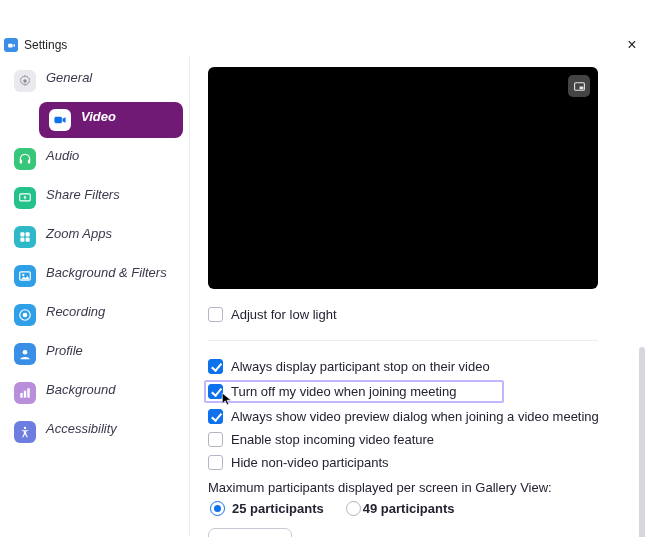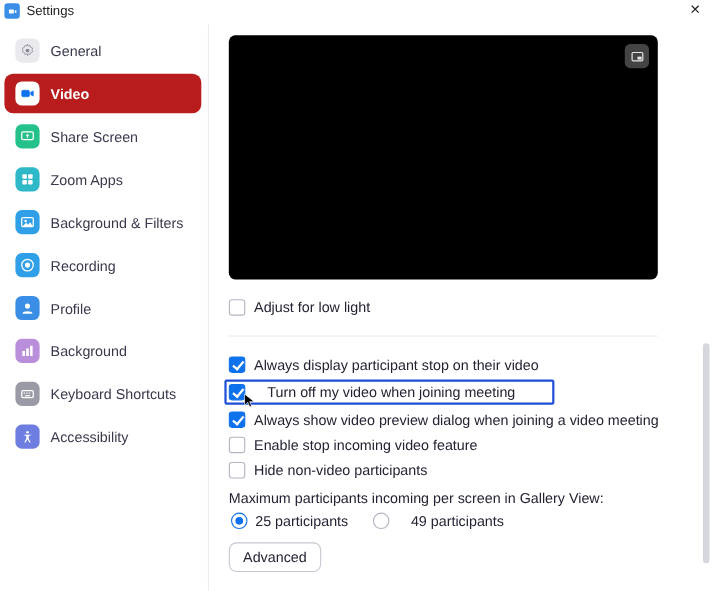--- a/index.html
+++ b/index.html
@@ -11,20 +11,21 @@
     width: 647px;
     height: 537px;
     overflow: hidden;
     position: relative;
   }
   .titlebar {
     display: flex;
     align-items: center;
     padding: 3px 6px 5px 4px;
     height: 22px;
+    margin-top: 35px;
   }
   .titlebar .app-icon {
     width: 14px; height: 14px; background:#3a8ee6; border-radius:3px;
     display:flex; align-items:center; justify-content:center;
     margin-right:6px;
   }
   .titlebar .app-icon svg { width:9px; height:9px; }
   .titlebar .title { font-size:12px; color:#222; }
   .titlebar .close-x {
     margin-left:auto; font-size:16px; line-height:14px; color:#222;
@@ -34,31 +35,32 @@
     display:flex;
     height: calc(537px - 22px);
   }
   .sidebar {
     width: 190px;
     padding: 6px 6px 0 4px;
     border-right: 1px solid #ececec;
   }
   .sidebar-item {
     display:flex;
-    align-items:center;
     gap:10px;
     padding: 7px 10px;
     border-radius: 8px;
     cursor:pointer;
     color:#39394d;
     margin-bottom:3px;
+    font-style:italic;
   }
   .sidebar-item.active {
-    background:#b91c1c;
+    background:#701a75;
     color:#fff;
+    margin-left:35px;
   }
   .sidebar-item.active .side-icon { background:#fff; }
   .sidebar-item.active .side-icon svg path,
   .sidebar-item.active .side-icon svg rect,
   .sidebar-item.active .side-icon svg circle { fill:#0e72ed; stroke:#0e72ed; }
   .side-icon {
     width:22px; height:22px; border-radius:6px;
     display:flex; align-items:center; justify-content:center;
     flex-shrink:0;
   }
@@ -118,39 +120,39 @@
   .radio.checked::after {
     content:""; width:7px; height:7px; border-radius:50%;
     background:#0e72ed;
   }
   .divider {
     border-top:1px solid #ececec;
     margin: 14px 0 14px 0;
     width: 390px;
   }
   .highlight-box {
-    border: 2px solid #1d4ed8;
+    border: 2px solid #c4b5fd;
     border-radius:2px;
     padding: 2px 4px 2px 2px;
     width: 300px;
     margin-left:-4px;
-    display:flex; align-items:center; gap:20px;
+    display:flex; align-items:center; gap:8px;
     position:relative;
   }
   .cursor-arrow {
     position:absolute; left:14px; top:10px;
     width:14px; height:18px; pointer-events:none;
   }
   .gallery-label {
     padding: 6px 0 6px 0;
     font-size:13px;
     display:block;
   }
   .radio-row {
-    display:flex; gap:22px; align-items:center; padding-left:2px;
+    display:flex; gap:22px; align-items:center; padding-left:2px;font-weight:bold;
   }
   .adv-btn {
     margin-top:12px;
     border:1px solid #c8c8d2;
     background:#fff;
     border-radius:7px;
     padding:5px 12px;
     font-size:13px;
     cursor:pointer;
     color:#232333;
@@ -192,27 +194,37 @@
       <div class="sidebar-item active">
         <span class="side-icon" style="background: rgb(255, 255, 255);">
           <svg viewBox="0 0 24 24">
             <rect x="3" y="7" width="12" height="10" rx="2" fill="#fff"></rect>
             <path d="M17 10l4-2v8l-4-2z" fill="#fff"></path>
           </svg>
         </span>
         <span class="side-label">Video</span>
       </div>
       <div class="sidebar-item">
+        <span class="side-icon" style="background: rgb(55, 199, 123);">
+          <svg viewBox="0 0 24 24">
+            <path d="M4 14v-2a8 8 0 0116 0v2" fill="none" stroke="#fff" stroke-width="2"></path>
+            <rect x="3" y="13" width="4" height="7" rx="2" fill="#fff"></rect>
+            <rect x="17" y="13" width="4" height="7" rx="2" fill="#fff"></rect>
+          </svg>
+        </span>
+        <span class="side-label">Audio</span>
+      </div>
+      <div class="sidebar-item">
         <span class="side-icon" style="background: rgb(36, 194, 138);">
           <svg viewBox="0 0 24 24">
             <rect x="3" y="5" width="18" height="12" rx="2" fill="none" stroke="#fff" stroke-width="2"></rect>
             <path d="M12 8l3 3h-2v3h-2v-3H9z" fill="#fff"></path>
           </svg>
         </span>
-        <span class="side-label">Share Screen</span>
+        <span class="side-label">Share Filters</span>
       </div>
       <div class="sidebar-item">
         <span class="side-icon" style="background: rgb(47, 184, 200);">
           <svg viewBox="0 0 24 24">
             <rect x="4" y="4" width="7" height="7" rx="1.5" fill="#fff"></rect>
             <rect x="13" y="4" width="7" height="7" rx="1.5" fill="#fff"></rect>
             <rect x="4" y="13" width="7" height="7" rx="1.5" fill="#fff"></rect>
             <rect x="13" y="13" width="7" height="7" rx="1.5" fill="#fff"></rect>
           </svg>
         </span>
@@ -248,32 +260,20 @@
       </div>
       <div class="sidebar-item">
         <span class="side-icon" style="background: rgb(185, 142, 219);">
           <svg viewBox="0 0 24 24">
             <rect x="4" y="12" width="4" height="8" fill="#fff"></rect>
             <rect x="10" y="8" width="4" height="12" fill="#fff"></rect>
             <rect x="16" y="4" width="4" height="16" fill="#fff"></rect>
           </svg>
         </span>
         <span class="side-label">Background</span>
-      </div>
-      <div class="sidebar-item">
-        <span class="side-icon" style="background: rgb(153, 154, 165);">
-          <svg viewBox="0 0 24 24">
-            <rect x="3" y="7" width="18" height="11" rx="2" fill="none" stroke="#fff" stroke-width="2"></rect>
-            <rect x="6" y="10" width="2" height="2" fill="#fff"></rect>
-            <rect x="10" y="10" width="2" height="2" fill="#fff"></rect>
-            <rect x="14" y="10" width="2" height="2" fill="#fff"></rect>
-            <rect x="8" y="14" width="8" height="2" fill="#fff"></rect>
-          </svg>
-        </span>
-        <span class="side-label">Keyboard Shortcuts</span>
       </div>
       <div class="sidebar-item">
         <span class="side-icon" style="background: rgb(109, 125, 224);">
           <svg viewBox="0 0 24 24">
             <circle cx="12" cy="5" r="2" fill="#fff"></circle>
             <path d="M5 9h14l-5 2v4l3 6h-2l-3-5-3 5H7l3-6v-4z" fill="#fff"></path>
           </svg>
         </span>
         <span class="side-label">Accessibility</span>
       </div>
@@ -318,27 +318,27 @@
         <div class="row">
           <span class="checkbox"></span>
           <span>Enable stop incoming video feature</span>
         </div>
         <div class="row">
           <span class="checkbox"></span>
           <span>Hide non-video participants</span>
         </div>
       </div>
 
-    <span class="gallery-label">Maximum participants incoming per screen in Gallery View:</span>
+    <span class="gallery-label">Maximum participants displayed per screen in Gallery View:</span>
     <div class="radio-row" id="radios">
         <div style="display: flex; align-items: center; gap: 7px;">
           <span class="radio checked"></span>
           <span>25 participants</span>
         </div>
-        <div style="display: flex; align-items: center; gap: 20px;">
+        <div style="display: flex; align-items: center; gap: 2px;">
           <span class="radio"></span>
           <span>49 participants</span>
         </div>
       </div>
 
     <button class="adv-btn">Advanced</button>
 
     <div class="scroll-indicator"></div>
   </div>
 </div>

